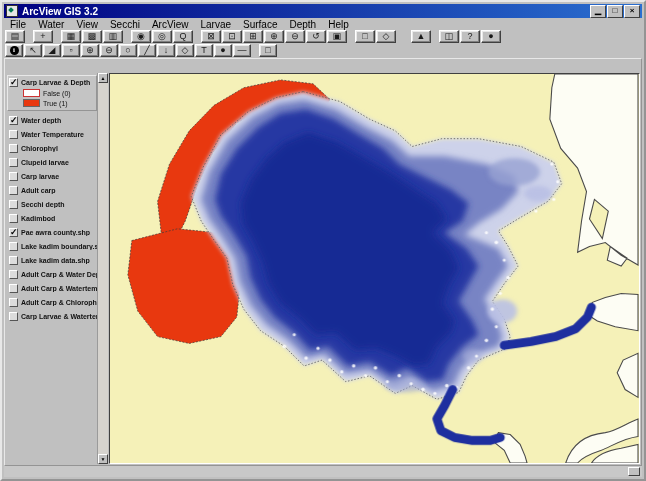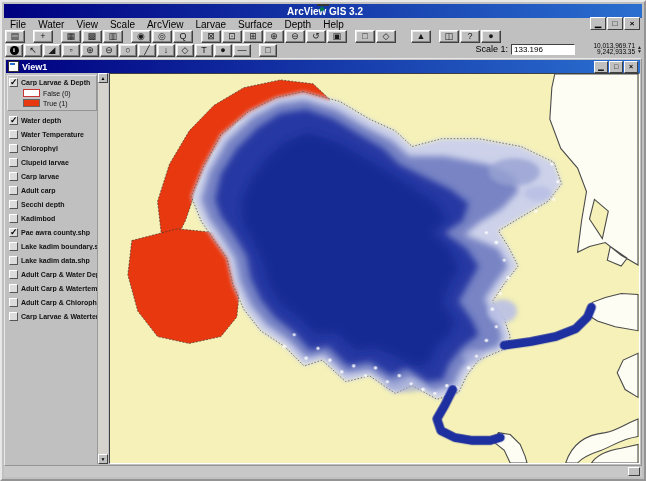--- a/index.html
+++ b/index.html
@@ -1,21 +1,21 @@
 <!DOCTYPE html>
 <html><head>
 <meta charset="utf-8">
 <style>
   html,body{margin:0;padding:0;background:#888;}
   body{width:646px;height:481px;overflow:hidden;font-family:"Liberation Sans",sans-serif;-webkit-font-smoothing:none;}
   .app{position:absolute;left:0;top:0;width:646px;height:481px;background:#c0c0c0;
        border:2px outset #e8e8e8;box-sizing:border-box;}
   
   .titlebar{position:absolute;left:2px;top:2px;right:2px;height:14px;
-    background:linear-gradient(90deg,#000080,#2a6fd0);display:flex;align-items:center;padding:0 2px;flex-direction:column;}
+    background:linear-gradient(90deg,#000080,#2a6fd0);display:flex;align-items:center;padding:0 2px;}
   .title-text{color:#fff;font-size:10px;font-weight:bold;margin-left:4px;white-space:nowrap;}
   .app-icon{width:10px;height:10px;background:#e6e6e6;border:1px solid #333;display:inline-block;position:relative;}
   .app-icon::after{content:"";position:absolute;left:2px;top:2px;width:4px;height:4px;background:#007a52;transform:rotate(45deg);}
   .win-btns{margin-left:auto;display:flex;gap:1px;}
   .wbtn{width:14px;height:11px;background:#c0c0c0;border:1px solid;border-color:#fff #404040 #404040 #fff;
     display:flex;align-items:center;justify-content:center;font-size:8px;line-height:8px;color:#000;font-weight:bold;}
   .wbtn span{pointer-events:none;}
   .win-btns.small .wbtn{width:12px;height:10px;font-size:7px;}
   
   .menubar{position:absolute;left:2px;top:16px;right:2px;height:12px;display:flex;align-items:center;}
@@ -93,21 +93,21 @@
       <span class="wbtn">
           <span>×</span>
         </span>
     </span>
   </div>
 
   <div class="menubar" id="menubar">
       <span class="menu-item">File</span>
       <span class="menu-item">Water</span>
       <span class="menu-item">View</span>
-      <span class="menu-item">Scale</span>
+      <span class="menu-item">Secchi</span>
       <span class="menu-item">ArcView</span>
       <span class="menu-item">Larvae</span>
       <span class="menu-item">Surface</span>
       <span class="menu-item">Depth</span>
       <span class="menu-item">Help</span>
     </div>
 
   <div class="toolbar tb1" id="tb1">
       <div class="tb-btn">
         <span class="tb-ic">▤</span>
@@ -220,49 +220,22 @@
       </div>
       <div class="tb-btn">
         <span class="tb-ic">—</span>
       </div>
       <span class="tb-gap"></span>
       <div class="tb-btn">
         <span class="tb-ic">□</span>
       </div>
     </div>
 
-  <div class="scale-area">
-    <span class="scale-label">Scale 1:</span>
-    <input class="scale-input" value="133.196" style="">
-    <div class="coords">
-      <div>10,013,969.71</div>
-      <div>9,242,933.35</div>
-    </div>
-    <div class="spin">
-      <span>▲</span>
-      <span>▼</span>
-    </div>
-  </div>
 
   <div class="view-window">
-    <div class="vtitle">
-      <span class="v-icon"></span>
-      <span class="title-text">View1</span>
-      <span class="win-btns small">
-        <span class="wbtn">
-            <span>▁</span>
-          </span>
-        <span class="wbtn">
-            <span>□</span>
-          </span>
-        <span class="wbtn">
-            <span>×</span>
-          </span>
-      </span>
-    </div>
     <div class="view-body">
 
       <div class="toc" id="toc">
           <div class="toc-item active">
             <div class="toc-row">
               <span class="toc-check">✓</span>
               <span class="toc-label">Carp Larvae &amp; Depth</span>
             </div>
             <div class="toc-legend-row">
               <span class="toc-swatch outlined" style="background: rgb(255, 255, 255);"></span>

